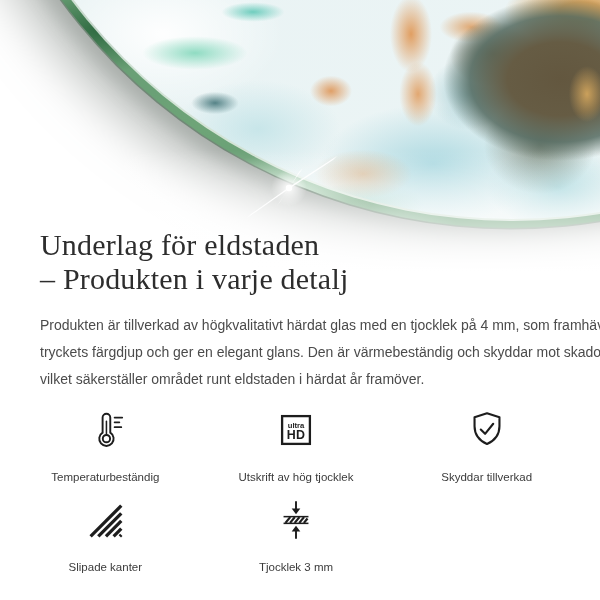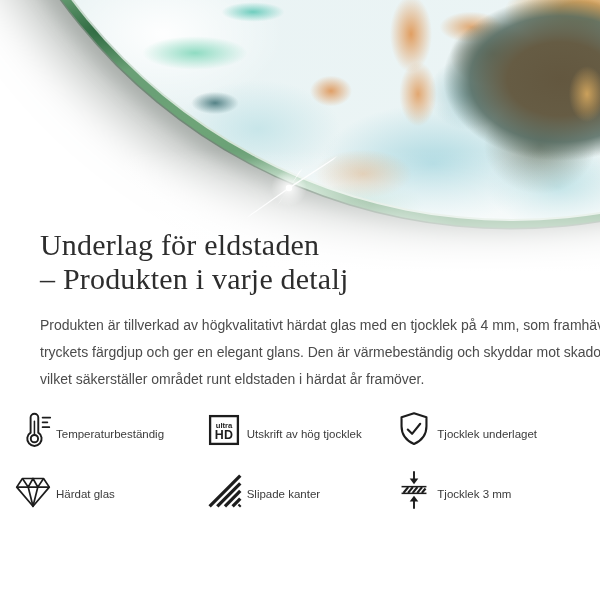--- a/index.html
+++ b/index.html
@@ -97,28 +97,28 @@
   .lead span { display:block; white-space:nowrap; }
 
   
   .features {
     margin:14px -30px 0 -30px;  
     display:grid;
     grid-template-columns:1fr 1fr 1fr;
     row-gap:14px;
   }
   .feature {
-    display:flex; align-items:center;
+    display:flex; flex-direction:column; align-items:center;
     text-align:center;
   }
   .feature .icon-box {
     height:46px; display:flex; align-items:center; justify-content:center;
   }
   .feature .label {
-    margin-top:8px;
+    margin-top:18px;
     font-size:11.5px;
     color:#3b3b3b;
   }
   .uhd-top { font-size:8px; font-weight:700; fill:#1d1d1d; }
   .uhd-bottom { font-size:13px; font-weight:700; fill:#1d1d1d; letter-spacing:0.2px; }
 </style>
 </head>
 <body>
 
 <div class="hero">
@@ -180,34 +180,23 @@
       <div class="label">Utskrift av hög tjocklek</div>
     </div>
 
     <div class="feature">
       <div class="icon-box">
         <svg width="46" height="46" viewBox="0 0 48 48" fill="none" stroke="#1d1d1d" stroke-width="2.2" stroke-linejoin="round" stroke-linecap="round">
           <path d="M24 6.5 L37 10.8 V20 c0 9.5-6.2 15.5-13 18.6 C17.2 35.5 11 29.5 11 20 V10.8 Z"></path>
           <polyline points="17.5,23.5 22,28 30.5,17.5"></polyline>
         </svg>
       </div>
-      <div class="label">Tjocklek underlaget</div>
-    </div>
-
-    <div class="feature">
-      <div class="icon-box">
-        <svg width="46" height="46" viewBox="0 0 48 48" fill="none" stroke="#1d1d1d" stroke-width="1.8" stroke-linejoin="round">
-          <polygon points="13,12 35,12 41,21 24,41 7,21"></polygon>
-          <path d="M7 21 H41"></path>
-          <path d="M13 12 L19 21 L24 12 L29 21 L35 12"></path>
-          <path d="M19 21 L24 41 L29 21"></path>
-        </svg>
-      </div>
-      <div class="label">Härdat glas</div>
-    </div>
+      <div class="label">Skyddar tillverkad</div>
+    </div>
+
 
     <div class="feature">
       <div class="icon-box">
         <svg width="46" height="46" viewBox="0 0 48 48" stroke="#1d1d1d" stroke-width="3.4">
           <path d="M9 41 L41 9"></path>
           <path d="M17 41 L41 17"></path>
           <path d="M25 41 L41 25"></path>
           <path d="M33 41 L41 33"></path>
           <path d="M39.5 41 L41 39.5"></path>
         </svg>

